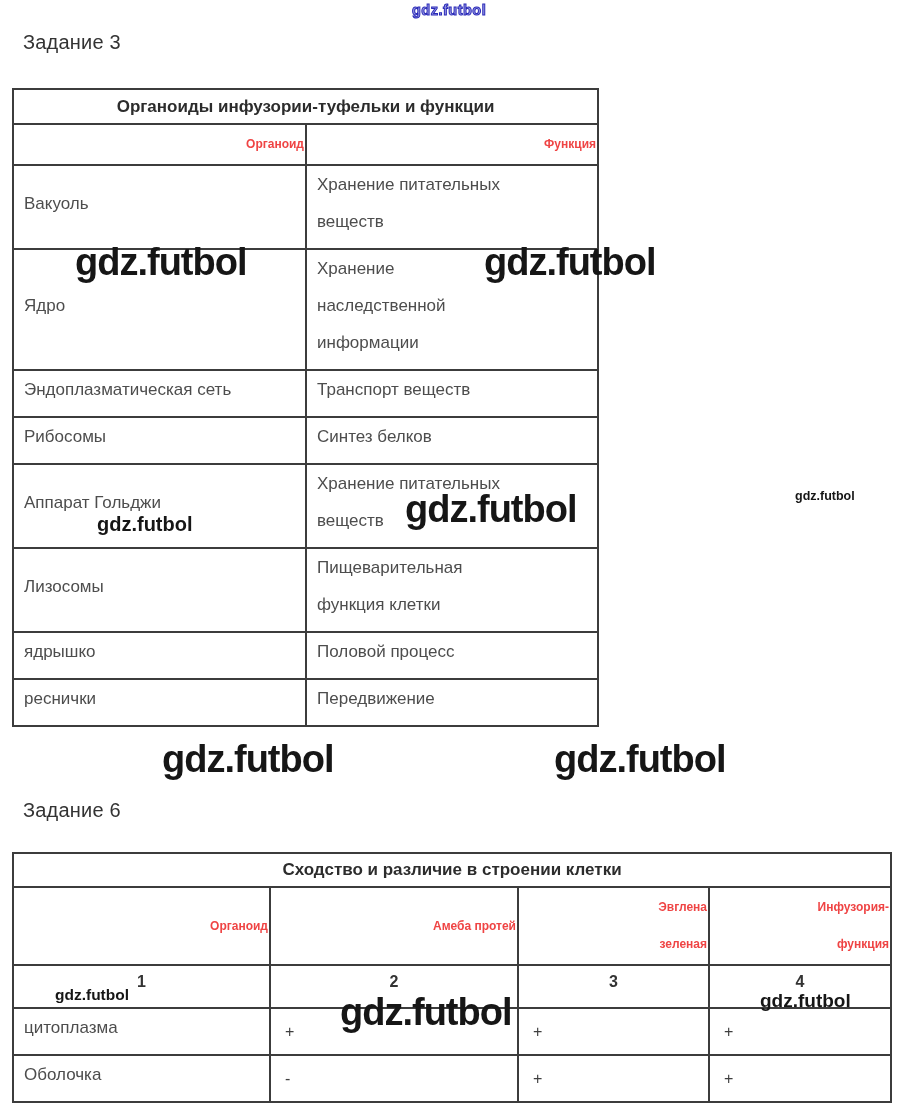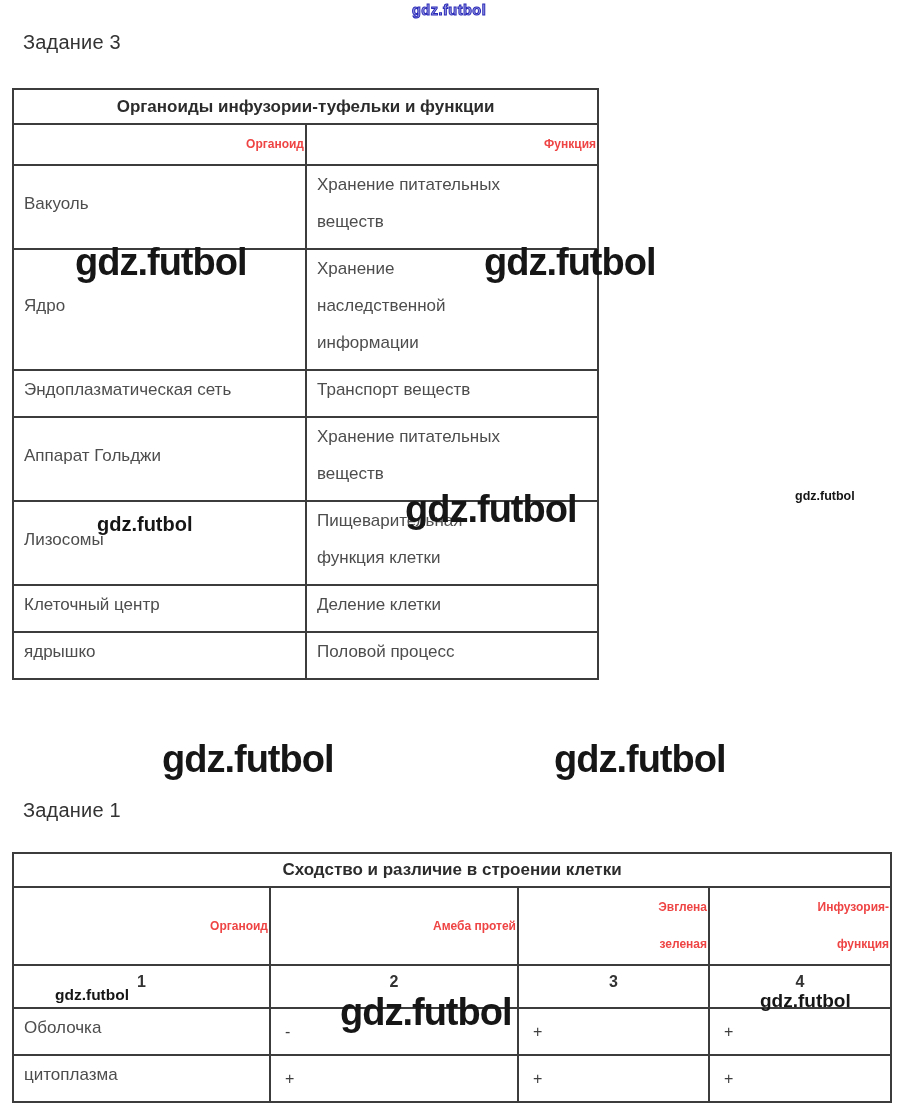--- a/index.html
+++ b/index.html
@@ -117,50 +117,54 @@
       <tr style="height:115px">
         <td class="cell">Ядро</td>
         <td class="cell">Хранение
 наследственной
 информации</td>
       </tr>
       <tr style="height:39px">
         <td class="cell">Эндоплазматическая сеть</td>
         <td class="cell">Транспорт веществ</td>
       </tr>
+      <tr style="height:39px">
+        <td class="cell">Рибосомы</td>
+        <td class="cell">Синтез белков</td>
+      </tr>
       <tr style="height:77px">
         <td class="cell">Аппарат Гольджи</td>
         <td class="cell">Хранение питательных
 веществ</td>
       </tr>
       <tr style="height:77px">
         <td class="cell">Лизосомы</td>
         <td class="cell">Пищеварительная
 функция клетки</td>
       </tr>
-      <tr style="height:39px">
-        <td class="cell">Клеточный центр</td>
-        <td class="cell">Деление клетки</td>
-      </tr>
       <tr style="height:38px">
         <td class="cell">ядрышко</td>
         <td class="cell">Половой процесс</td>
+      </tr>
+      <tr style="height:38px">
+        <td class="cell">реснички</td>
+        <td class="cell">Передвижение</td>
       </tr>
     </tbody>
   </table>
 
   <span class="wm wm-big wm-big-left-t1">gdz.futbol</span>
   <span class="wm wm-big wm-big-right-t1">gdz.futbol</span>
   <span class="wm wm-sm-golgi">gdz.futbol</span>
   <span class="wm wm-big wm-big-golgi">gdz.futbol</span>
   <span class="wm wm-sm-margin">gdz.futbol</span>
   <span class="wm wm-big wm-big-below-l">gdz.futbol</span>
   <span class="wm wm-big wm-big-below-r">gdz.futbol</span>
 
-  <div class="heading heading-4">Задание 1</div>
+  <div class="heading heading-4">Задание 6</div>
 
   <table class="t2">
     <colgroup>
       <col style="width:257px">
         <col style="width:248px">
         <col style="width:191px">
         <col style="width:182px">
     </colgroup>
     <tbody>
       <tr style="height:34px">
@@ -173,32 +177,32 @@
 зеленая</th>
         <th class="col-head">Инфузория-
 функция</th>
       </tr>
       <tr style="height:43px">
         <td class="num-cell">1</td>
         <td class="num-cell">2</td>
         <td class="num-cell">3</td>
         <td class="num-cell">4</td>
       </tr>
+      <tr style="height:41px">
+        <td class="cell">цитоплазма</td>
+        <td class="val-cell">+</td>
+        <td class="val-cell">+</td>
+        <td class="val-cell">+</td>
+      </tr>
       <tr style="height:39px">
         <td class="cell">Оболочка</td>
         <td class="val-cell">-</td>
         <td class="val-cell">+</td>
         <td class="val-cell">+</td>
       </tr>
-      <tr style="height:41px">
-        <td class="cell">цитоплазма</td>
-        <td class="val-cell">+</td>
-        <td class="val-cell">+</td>
-        <td class="val-cell">+</td>
-      </tr>
     </tbody>
   </table>
 
   <span class="wm wm-sm-t2-left">gdz.futbol</span>
   <span class="wm wm-big wm-big-t2">gdz.futbol</span>
   <span class="wm wm-sm-t2-right">gdz.futbol</span>
 
 </div>
 
 </body></html>

